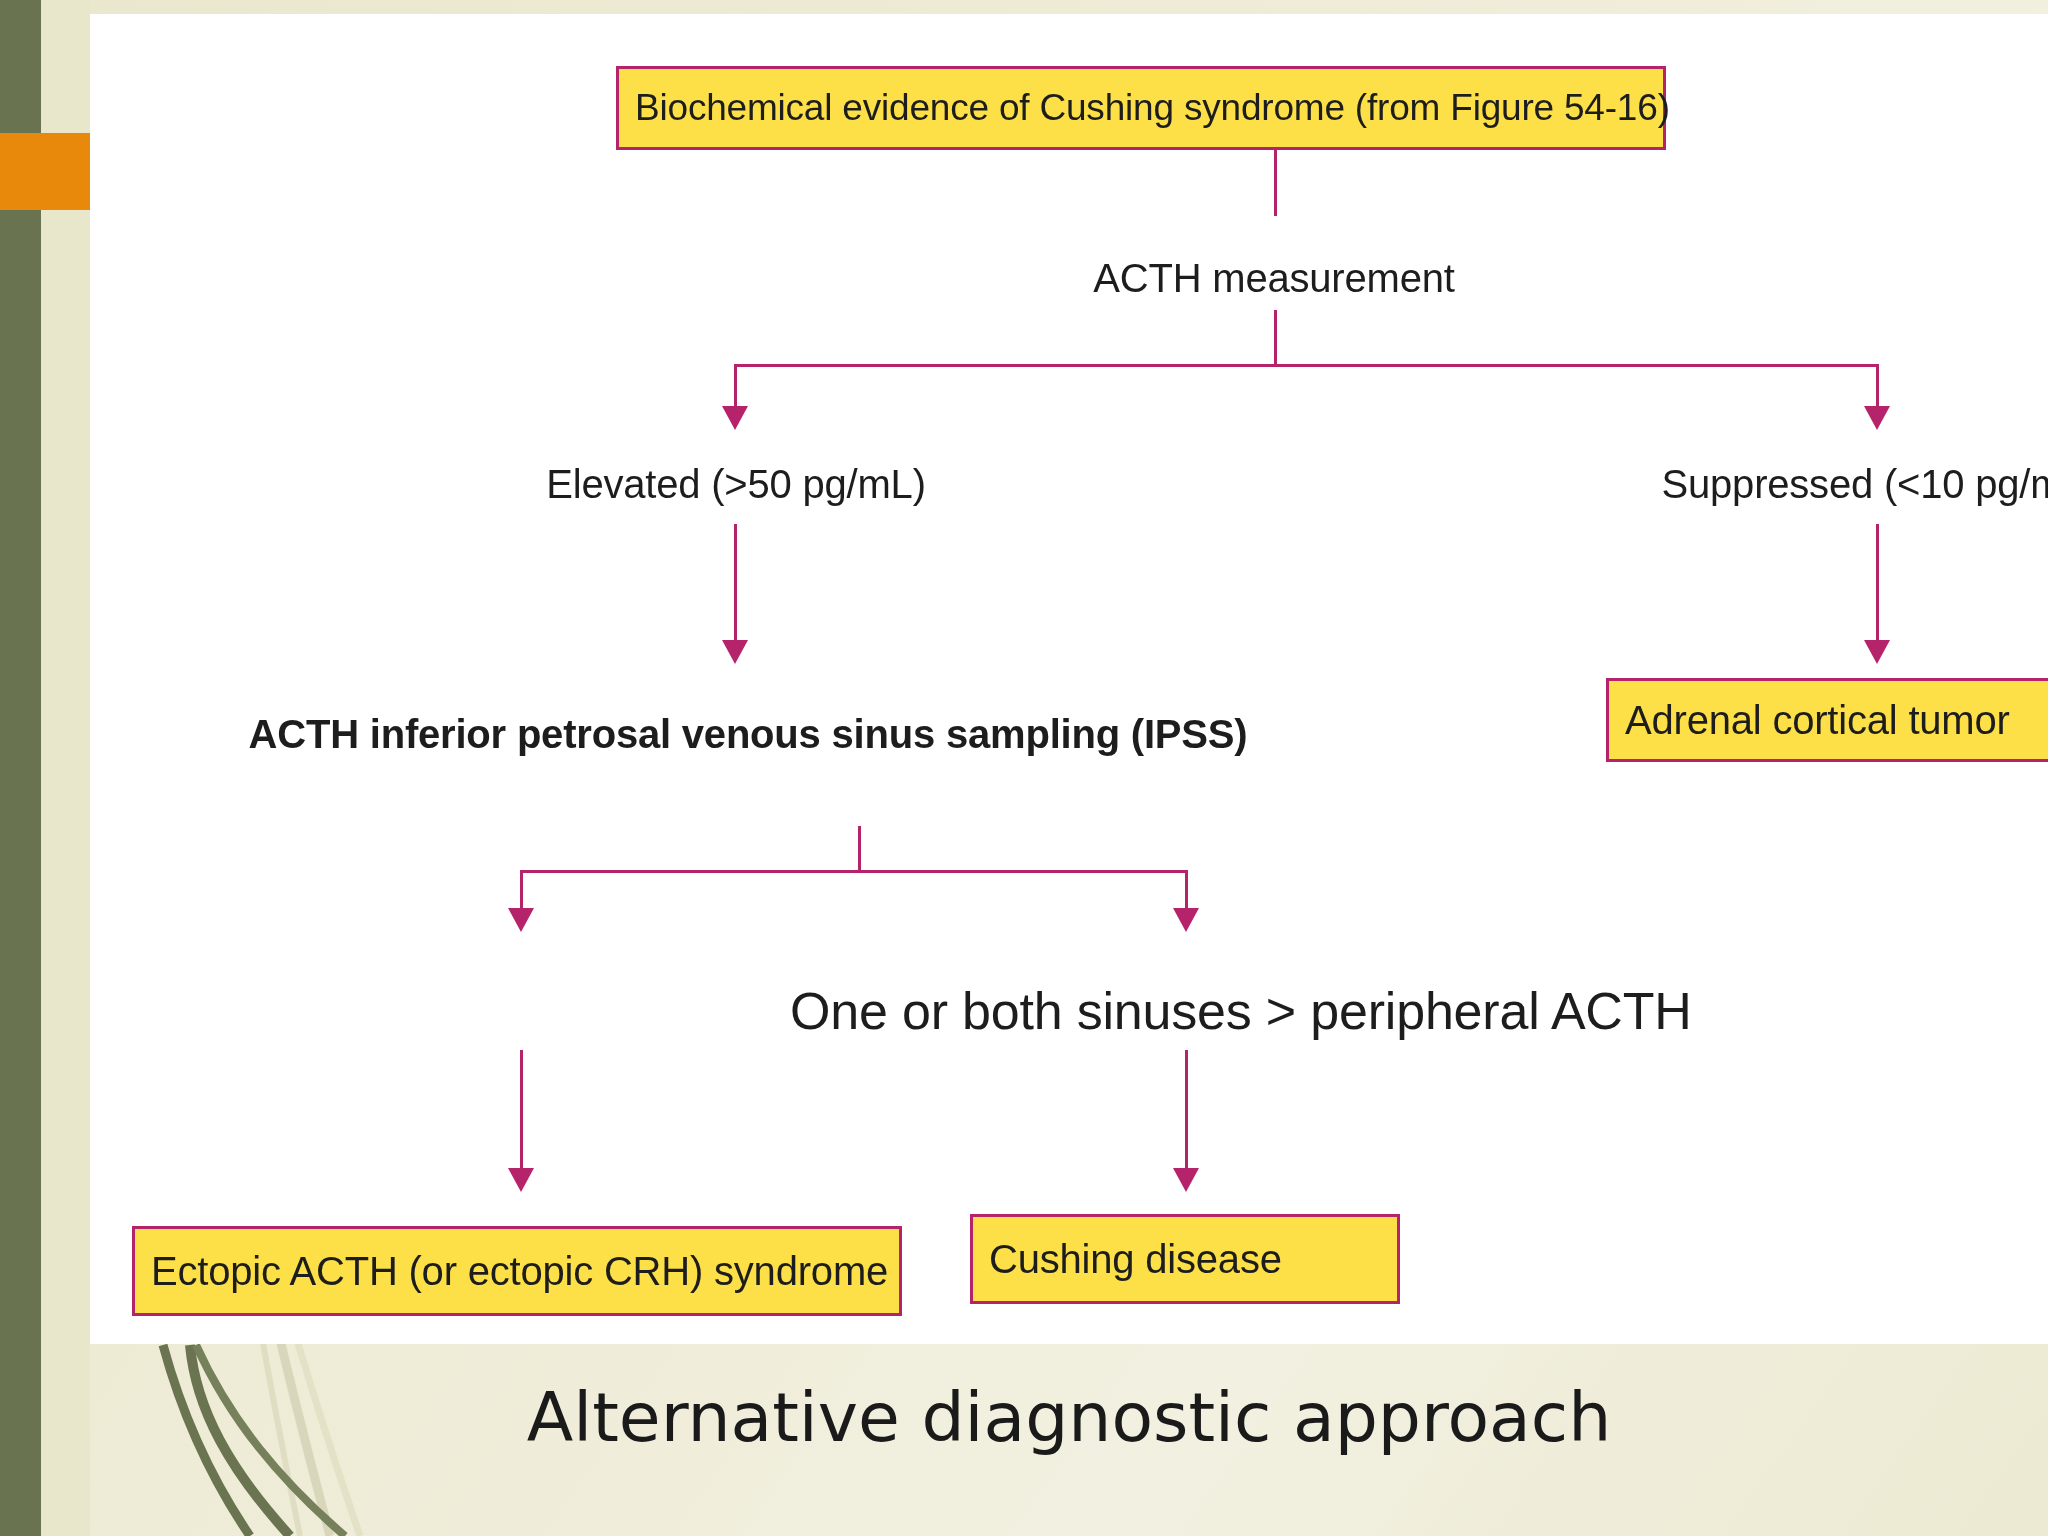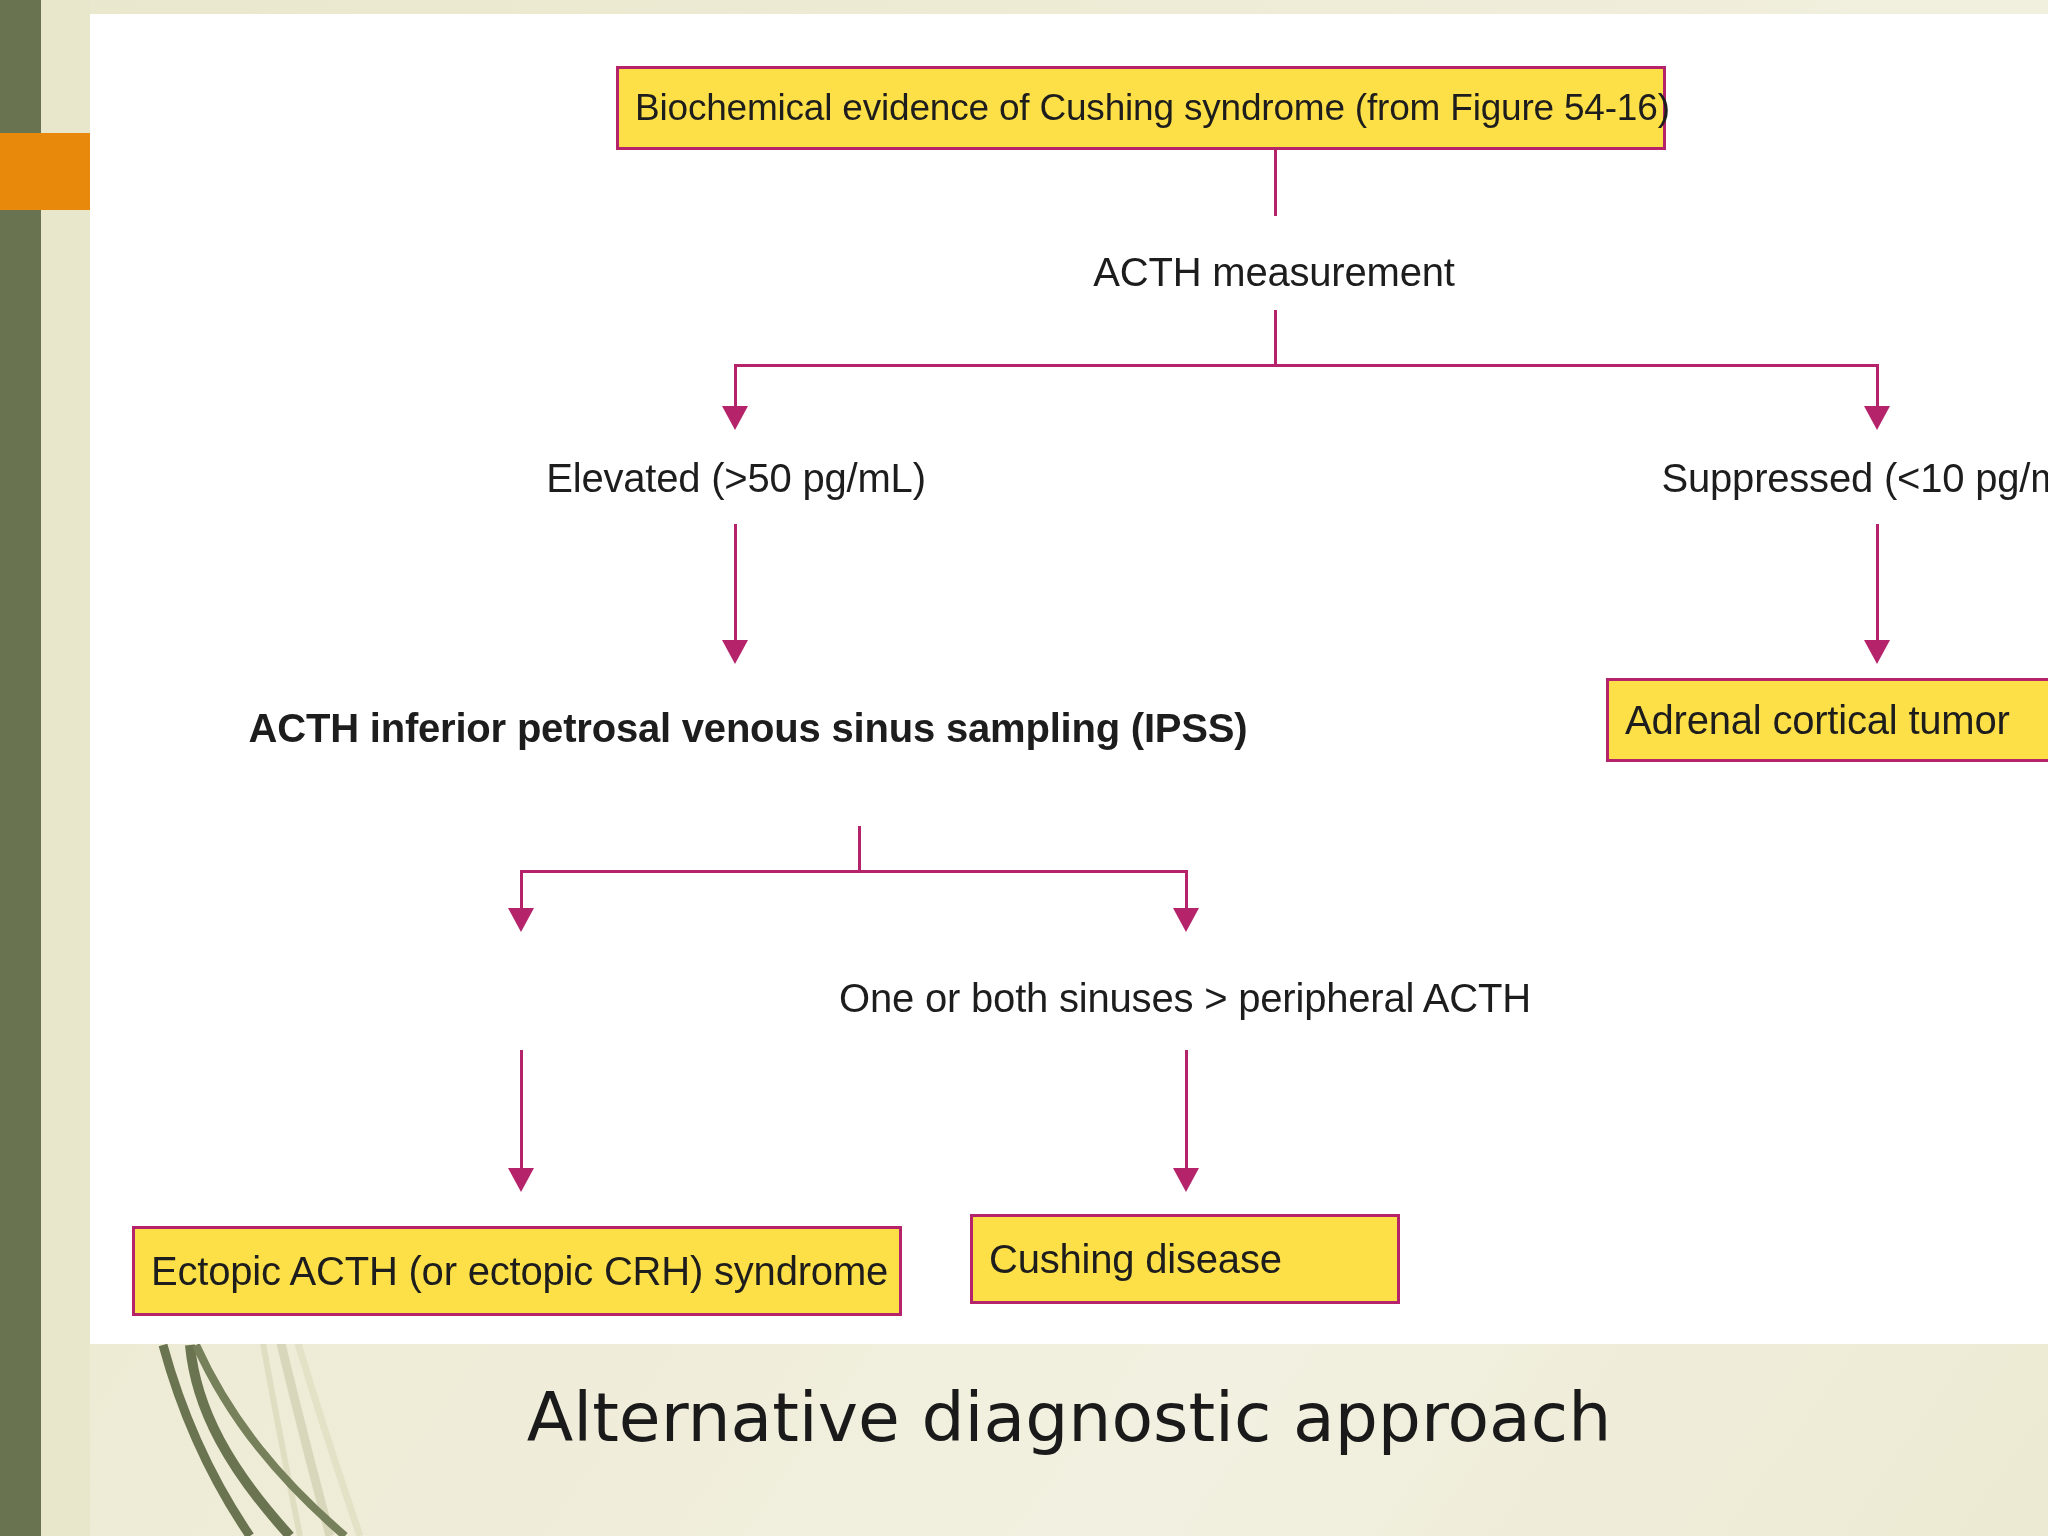--- a/index.html
+++ b/index.html
@@ -82,20 +82,21 @@
   .node.boxed {
     border: 3px solid #b5246b;
     background: #fde047;
     display: flex;
     align-items: center;
     justify-content: flex-start;
     padding: 0 16px;
   }
   .node.plain {
     background: transparent;
+    margin-top: 6px;
   }
   .node.two-line {
     white-space: normal;
     line-height: 1.24;
   }
 
   
   .conn {
     position: absolute;
     background: #b5246b;
@@ -191,21 +192,21 @@
     <div class="conn v" style="left:768px; top:812px; height:46px;"></div>
     <div class="conn h" style="left:430px; top:856px; width:668px;"></div>
 
     <div class="conn v" style="left:430px; top:856px; height:44px;"></div>
     <div class="arrowhead" style="left:418px; top:894px;"></div>
 
     <div class="conn v" style="left:1095px; top:856px; height:44px;"></div>
     <div class="arrowhead" style="left:1083px; top:894px;"></div>
 
 
-    <div class="node plain" style="left:700px; top:960px; width:790px; height:52px; font-size:40px;">
+    <div class="node plain" style="left:700px; top:960px; width:790px; height:52px; font-size:52px;">
       <span>One or both sinuses &gt; peripheral ACTH</span>
     </div>
 
     <div class="conn v" style="left:430px; top:1036px; height:124px;"></div>
     <div class="arrowhead" style="left:418px; top:1154px;"></div>
 
     <div class="conn v" style="left:1095px; top:1036px; height:124px;"></div>
     <div class="arrowhead" style="left:1083px; top:1154px;"></div>
 
     <div class="node boxed" style="left:42px; top:1200px; width:770px; height:90px; font-size:40px;margin-top:12px;">

